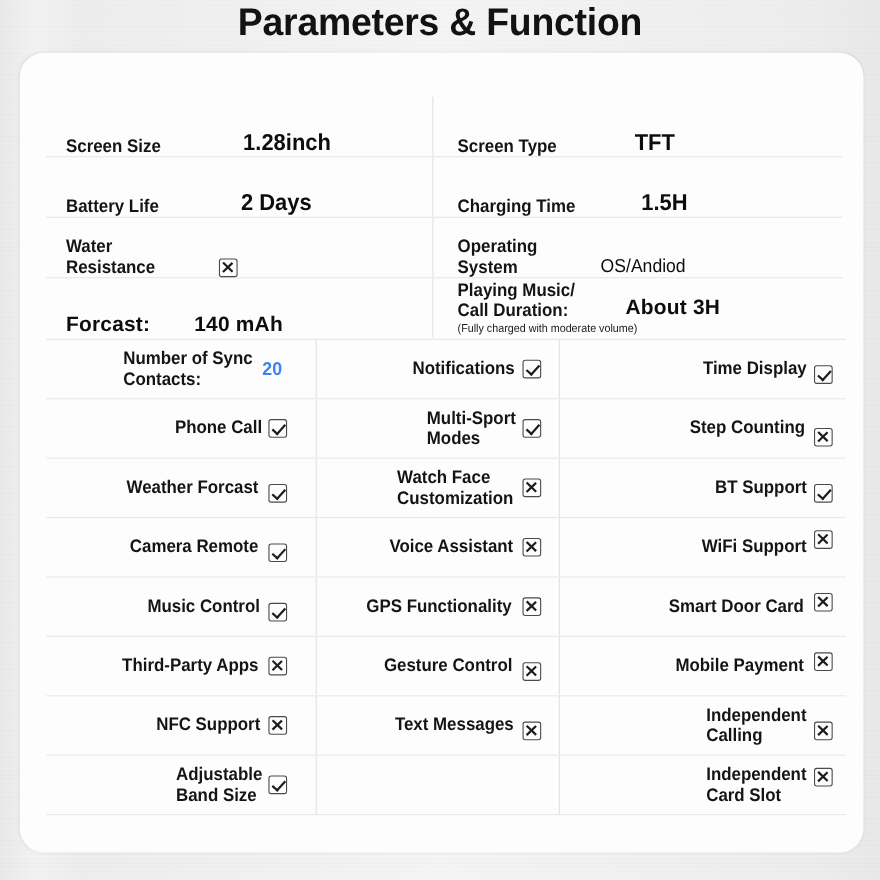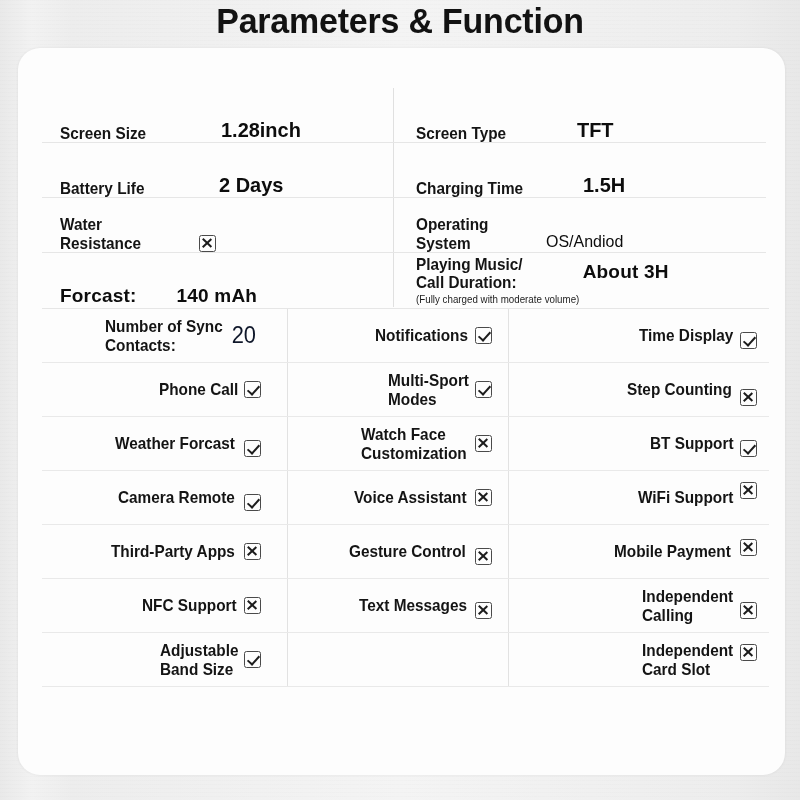--- a/index.html
+++ b/index.html
@@ -186,23 +186,23 @@
   .feat-label {
     font-size: 16.5px;
     font-weight: bold;
     color: #141414;
     line-height: 1.1;
     transform: scaleX(0.93);
     transform-origin: left center;
     white-space: pre-line;
   }
   .feat-num {
-    font-size: 23px;
-    font-weight: normal;
-    color: #0f172a;
+    font-size: 17px;
+    font-weight: bold;
+    color: #3b82f6;
     transform: scaleX(0.95);
     margin-right: 18px;
   }
   
   .nudge-up    { position: relative; top: -7px; }
   .nudge-down  { position: relative; top: 8px; }
   .nudge-down2 { position: relative; top: 5px; }
   .nudge-up2   { position: relative; top: -4px; }
   .pad-r-14 { margin-right: 14px; }
   .pad-r-6  { margin-right: 4px; }
@@ -252,21 +252,21 @@
         <span class="spec-value small v-pos-3">OS/Andiod</span>
       </div>
     </div>
 
     <div class="spec-row no-line">
       <div class="spec-cell left">
         <span class="spec-value wide">Forcast:</span>
         <span class="spec-value wide v-pos-4">140 mAh</span>
       </div>
       <div class="spec-cell right" style="flex-direction:column;align-items:flex-start;justify-content:center;">
-        <div style="display:flex;align-items:flex-start;width:100%;gap:14px;">
+        <div style="display:flex;align-items:flex-end;width:100%;">
           <span class="spec-label">Playing Music/
 Call Duration:</span>
           <span class="spec-value wide" style="margin-left:38px;margin-top:6px;">About 3H</span>
         </div>
         <span class="sub-note">(Fully charged with moderate volume)</span>
       </div>
     </div>
 
   </div>
 
@@ -328,20 +328,34 @@
       <div class="feat-cell c2">
         <span class="feat-label">Voice Assistant</span>
         <span class="cbox cross pad-r-6"></span>
       </div>
       <div class="feat-cell c3">
         <span class="feat-label">WiFi Support</span>
         <span class="cbox cross nudge-up"></span>
       </div>
     </div>
 
+    <div class="feat-row">
+      <div class="feat-cell c1">
+        <span class="feat-label">Music Control</span>
+        <span class="cbox check pad-r-14 nudge-down2"></span>
+      </div>
+      <div class="feat-cell c2">
+        <span class="feat-label">GPS Functionality</span>
+        <span class="cbox cross pad-r-6"></span>
+      </div>
+      <div class="feat-cell c3">
+        <span class="feat-label">Smart Door Card</span>
+        <span class="cbox cross nudge-up2"></span>
+      </div>
+    </div>
 
     <div class="feat-row">
       <div class="feat-cell c1">
         <span class="feat-label">Third-Party Apps</span>
         <span class="cbox cross pad-r-14"></span>
       </div>
       <div class="feat-cell c2">
         <span class="feat-label">Gesture Control</span>
         <span class="cbox cross pad-r-6 nudge-down2"></span>
       </div>

